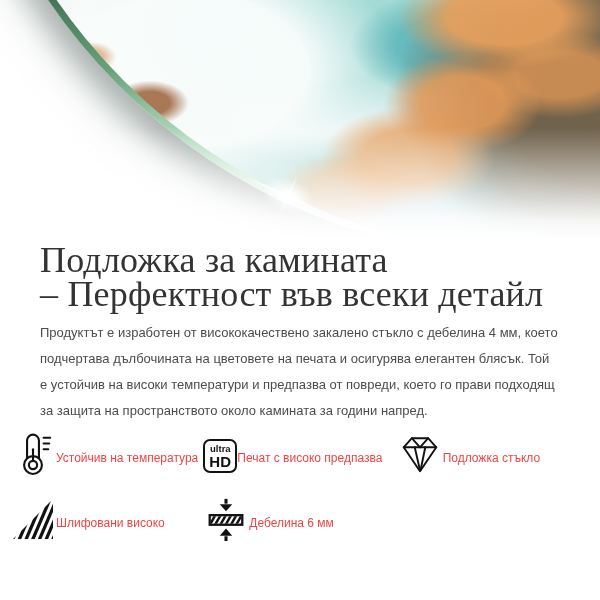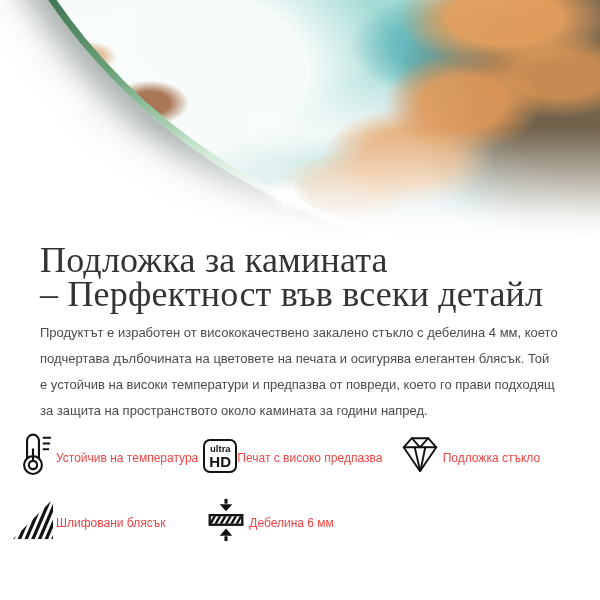--- a/index.html
+++ b/index.html
@@ -205,21 +205,21 @@
           <line x1="2" y1="47" x2="20" y2="5"></line>
           <line x1="9" y1="47" x2="27" y2="5"></line>
           <line x1="16" y1="47" x2="34" y2="5"></line>
           <line x1="23" y1="47" x2="41" y2="5"></line>
           <line x1="30" y1="47" x2="48" y2="5"></line>
           <line x1="37" y1="47" x2="55" y2="5"></line>
           <line x1="44" y1="47" x2="62" y2="5"></line>
         </g>
       </svg>
     </div>
-    <div class="flabel">Шлифовани блясък</div>
+    <div class="flabel">Шлифовани високо</div>
   </div>
 
   <div class="feature">
     <div class="ficon">
       <svg width="46" height="46" viewBox="0 0 48 48">
         <defs>
             <clipPath id="barClip">
               <rect x="8" y="21" width="32" height="8"></rect>
             </clipPath>
           </defs>

